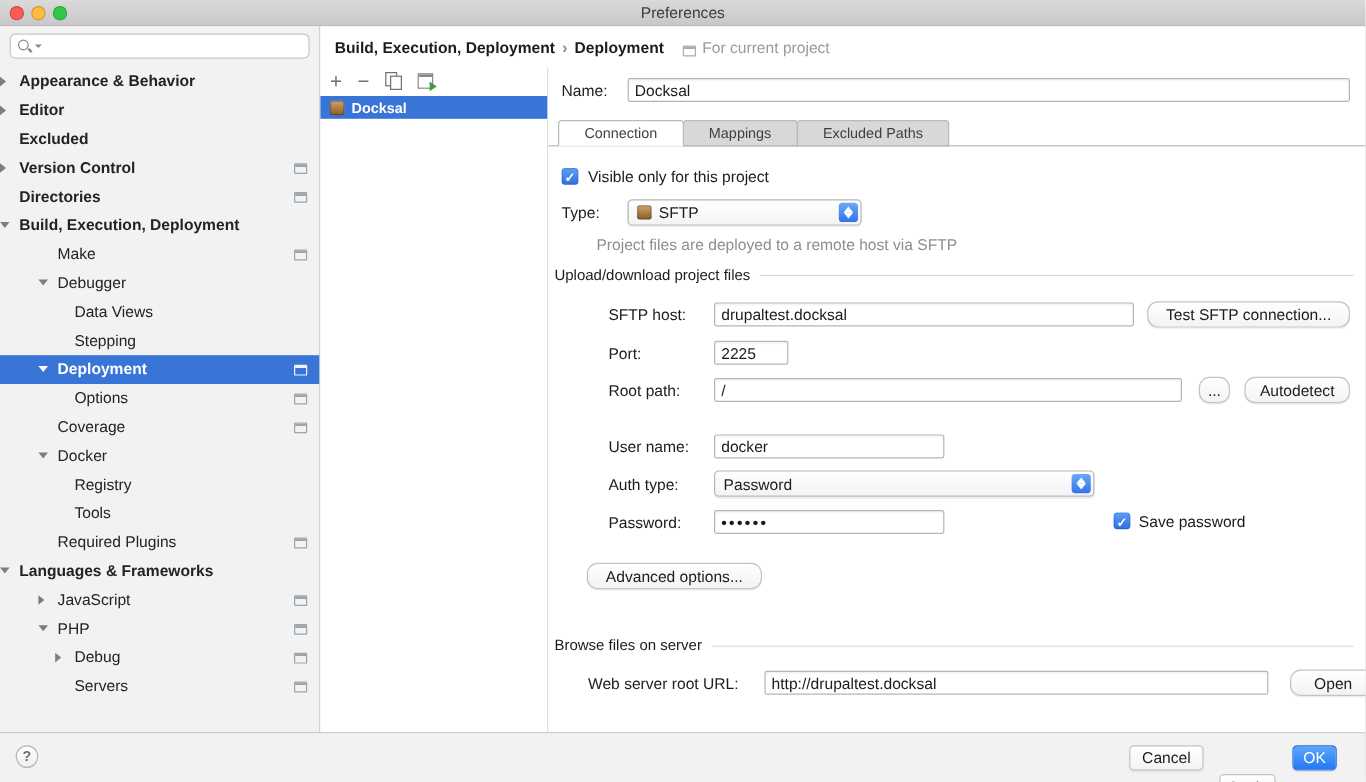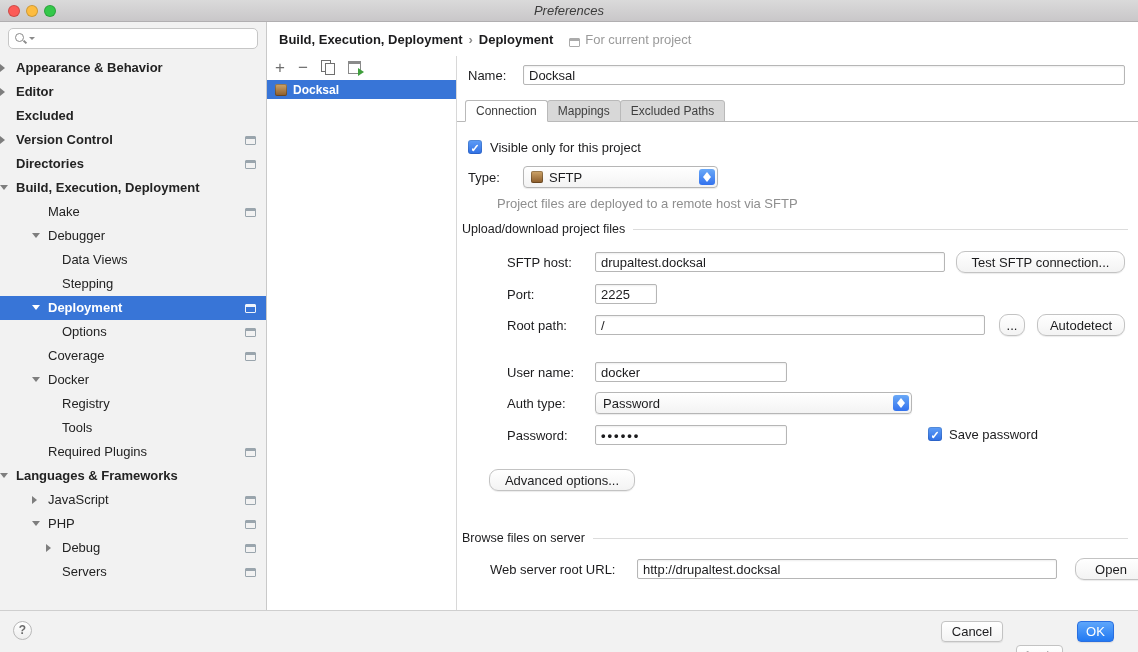--- a/index.html
+++ b/index.html
@@ -4,21 +4,21 @@
 <style>
   * { margin:0; padding:0; box-sizing:border-box; }
   html,body { background:#e9e9e9; }
   body { font-family:"Liberation Sans", sans-serif; font-size:13px; color:#1d1d1f; }
   .window { position:relative; width:1138px; height:652px; background:#fff; overflow:hidden;
             box-shadow:0 10px 30px rgba(0,0,0,.3); }
 
   
   .titlebar { position:absolute; top:0; left:0; right:0; height:22px;
               background:linear-gradient(#dadada,#c9c7c9); border-bottom:1px solid #b1afb1; }
-  .title { text-align:center; line-height:21px; font-size:13px; color:#3c3c3c;font-style:italic; }
+  .title { text-align:center; line-height:21px; font-size:13px; color:#3c3c3c; }
   .traffic { position:absolute; top:5px; left:8px; display:flex; gap:6px; }
   .light { width:12px; height:12px; border-radius:50%; border:1px solid rgba(0,0,0,.18); }
   .light.red    { background:#fc5b57; }
   .light.yellow { background:#fdbc40; }
   .light.green  { background:#34c84a; }
 
   
   .sidebar { position:absolute; top:22px; left:0; width:267px; bottom:42px;
              background:#f2f2f2; border-right:1px solid #c9c9c9; }
   .searchbox { position:absolute; top:6px; left:8px; width:250px; height:21px;
@@ -102,21 +102,21 @@
   .stepper::before { content:""; position:absolute; left:4px; top:3px;
              border-left:4px solid transparent; border-right:4px solid transparent; border-bottom:5px solid #fff; }
   .stepper::after  { content:""; position:absolute; left:4px; bottom:3px;
              border-left:4px solid transparent; border-right:4px solid transparent; border-top:5px solid #fff; }
   .sftp-ic { width:12px; height:12px; border-radius:2px; margin-right:6px;
              background:linear-gradient(#cfa66b,#8a5a28); box-shadow:inset 0 0 0 1px rgba(0,0,0,.25); }
   .cb { position:absolute; width:14px; height:14px; border-radius:3px; text-align:center;
         background:linear-gradient(#5f9ef7,#2f6fe4); box-shadow:inset 0 0 0 1px rgba(0,0,0,.12); }
   .cb span { color:#fff; font-size:11px; line-height:14px; font-weight:bold; }
   .tabs { position:absolute; left:0; top:44px; height:22px; padding-left:8px; display:flex; }
-  .tab { padding:0 10px; line-height:20px; font-size:12px; color:#3f3f3f;
+  .tab { padding:0 21px; line-height:20px; font-size:12px; color:#3f3f3f;
          border:1px solid #b9b9b9; background:#d8d8d8; border-radius:3px 3px 0 0; margin-right:-1px;
          position:relative; z-index:1; }
   .tab.active { background:#fff; border-bottom-color:#fff; z-index:3; }
   .tabline { position:absolute; left:0; right:0; top:65px; height:1px; background:#b9b9b9; z-index:2; }
   .help-text { position:absolute; left:40px; top:140px; color:#8e8e8e; font-size:13px; }
   .section { position:absolute; left:5px; right:10px; height:16px; display:flex; align-items:center; gap:8px; }
   .sec-label { font-size:12.5px; color:#1c1c1e; white-space:nowrap; }
   .sec-line { flex:1; height:1px; background:#dcdcdc; }
 
   

